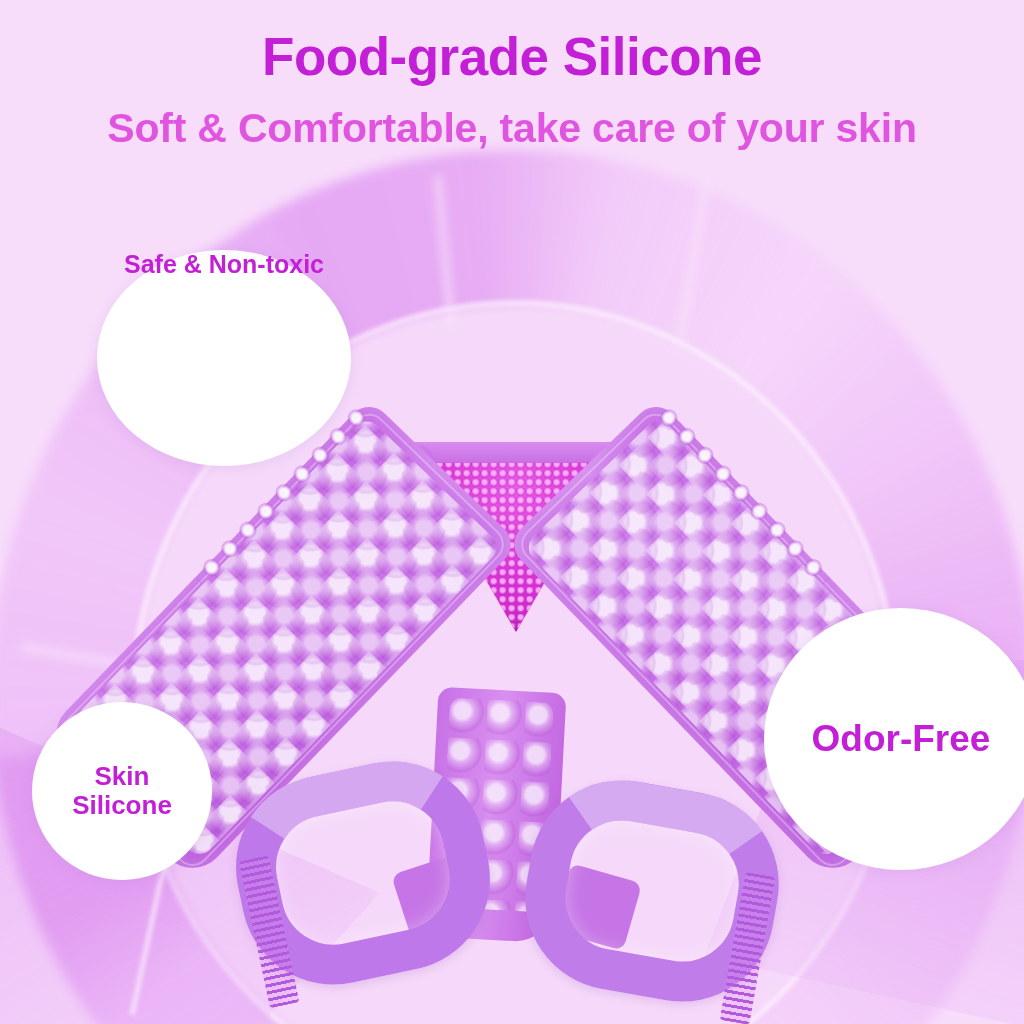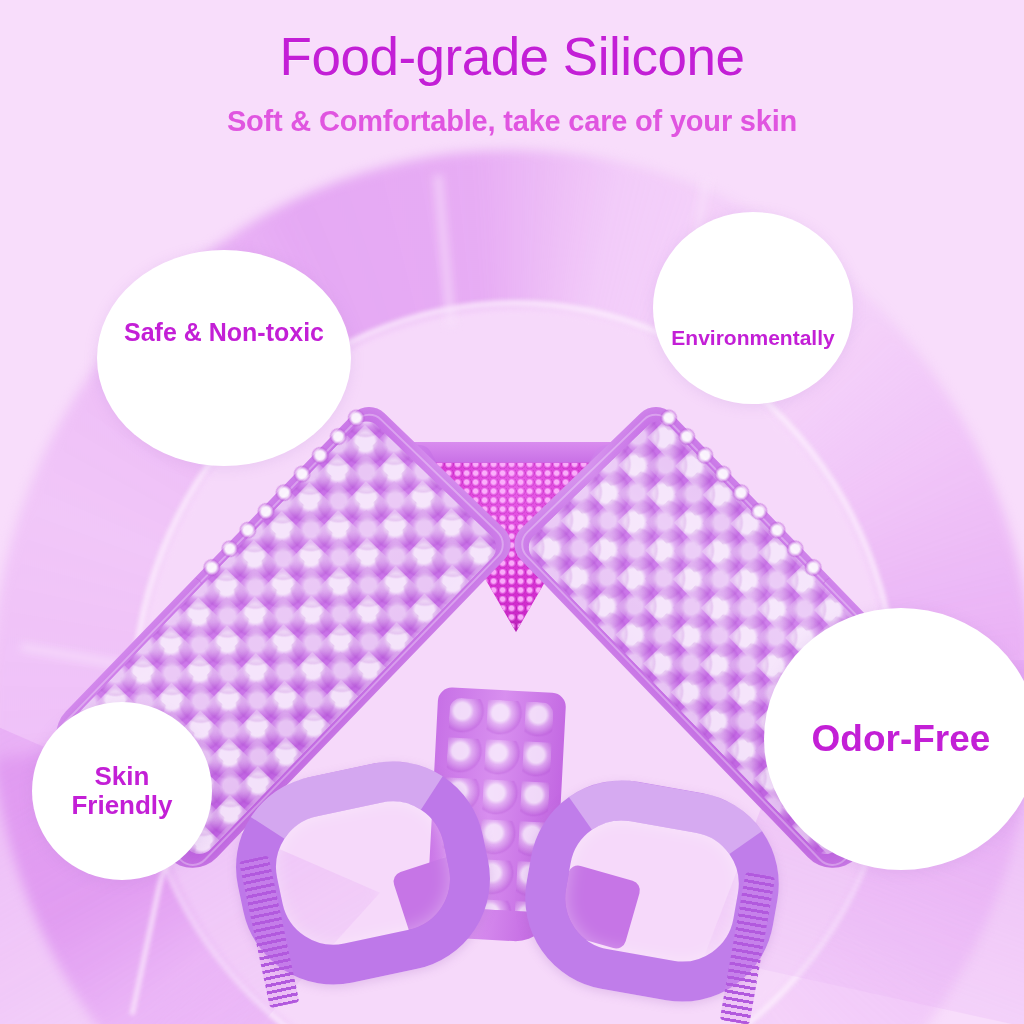--- a/index.html
+++ b/index.html
@@ -87,28 +87,28 @@
     border-left:5px solid rgba(252,236,254,0.75);
     border-radius:40% 0 0 0;
     transform:rotate(12deg);
     filter:blur(2px);
   }
 
   
   .header{position:absolute;left:0;right:0;top:0;text-align:center;}
   .title{
     margin:0; padding-top:26px;
-    font-size:53px; font-weight:normal;
+    font-size:53px; font-weight:bold;
     color:#C31FD6;
     letter-spacing:-0.5px;
     text-shadow:0 1px 0 rgba(255,255,255,0.35);
   }
   .subtitle{
     margin:0; padding-top:18px;
-    font-size:29px; font-weight:bold;
+    font-size:41px; font-weight:bold;
     color:#E055E0;
     letter-spacing:-0.2px;
   }
 
   
   .product{position:absolute;left:0;top:0;width:1024px;height:1024px;}
 
   .strap{
     position:absolute;
     border-radius:26px;
@@ -253,21 +253,21 @@
     text-align:center;
     box-shadow:0 2px 14px rgba(180,120,210,0.18);
   }
   .bubble span{
     color:#C31FD6;
     font-weight:bold;
     line-height:1.12;
     display:block;
     padding:0 6px;
   }
-  .b-safe{left:97px;top:250px;width:254px;height:216px;align-items:center;}
+  .b-safe{left:97px;top:250px;width:254px;height:216px;align-items:flex-start;}
   .b-safe span{font-size:25px;padding-bottom:52px;}
 
   .b-env{left:653px;top:212px;width:200px;height:192px;align-items:flex-end;}
   .b-env span{font-size:21px;padding-bottom:54px;}
 
   .b-skin{left:32px;top:702px;width:180px;height:178px;align-items:center;}
   .b-skin span{font-size:26px;}
 
   .b-odor{left:764px;top:608px;width:274px;height:262px;align-items:center;}
   .b-odor span{font-size:37px;text-align:center;}
@@ -335,28 +335,25 @@
       <div class="handle-sheen"></div>
       <div class="ribs ribs-r"></div>
     </div>
 
   </div>
 
   <div class="bubble b-safe">
     <span>Safe &amp; Non-toxic</span>
   </div>
 
-  <div class="bubble b-env">
-    <span>Environmentally</span>
-  </div>
 
   <div class="bubble b-skin">
     <span>
         <em style="font-style:normal;display:block">Skin</em>
-        <em style="font-style:normal;display:block">Friendly</em>
+        <em style="font-style:normal;display:block">Silicone</em>
       </span>
   </div>
 
   <div class="bubble b-odor">
     <span>Odor-Free</span>
   </div>
 
 </div>
 
 </body></html>

